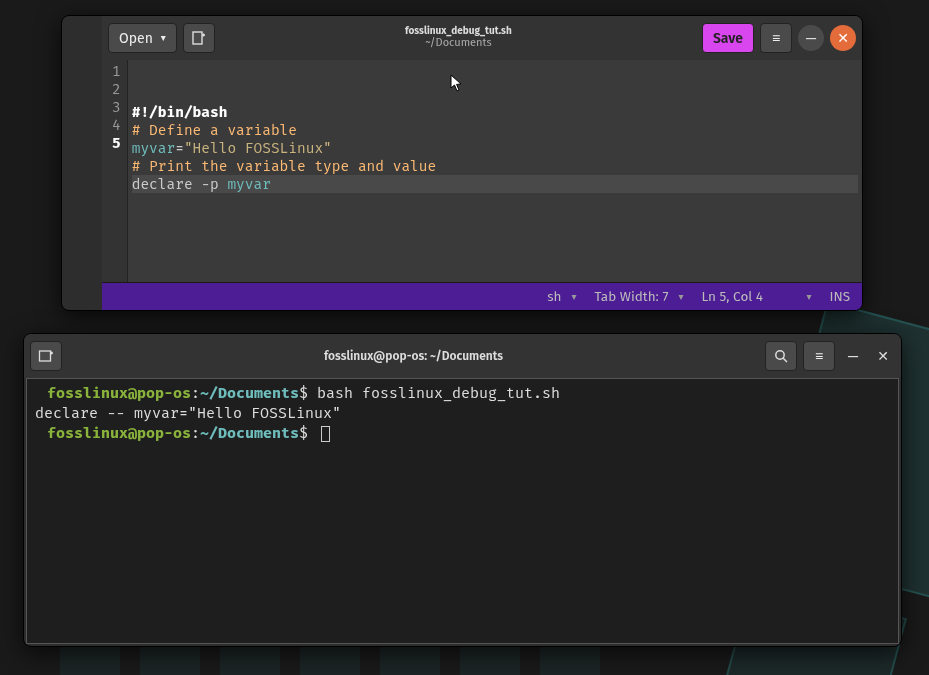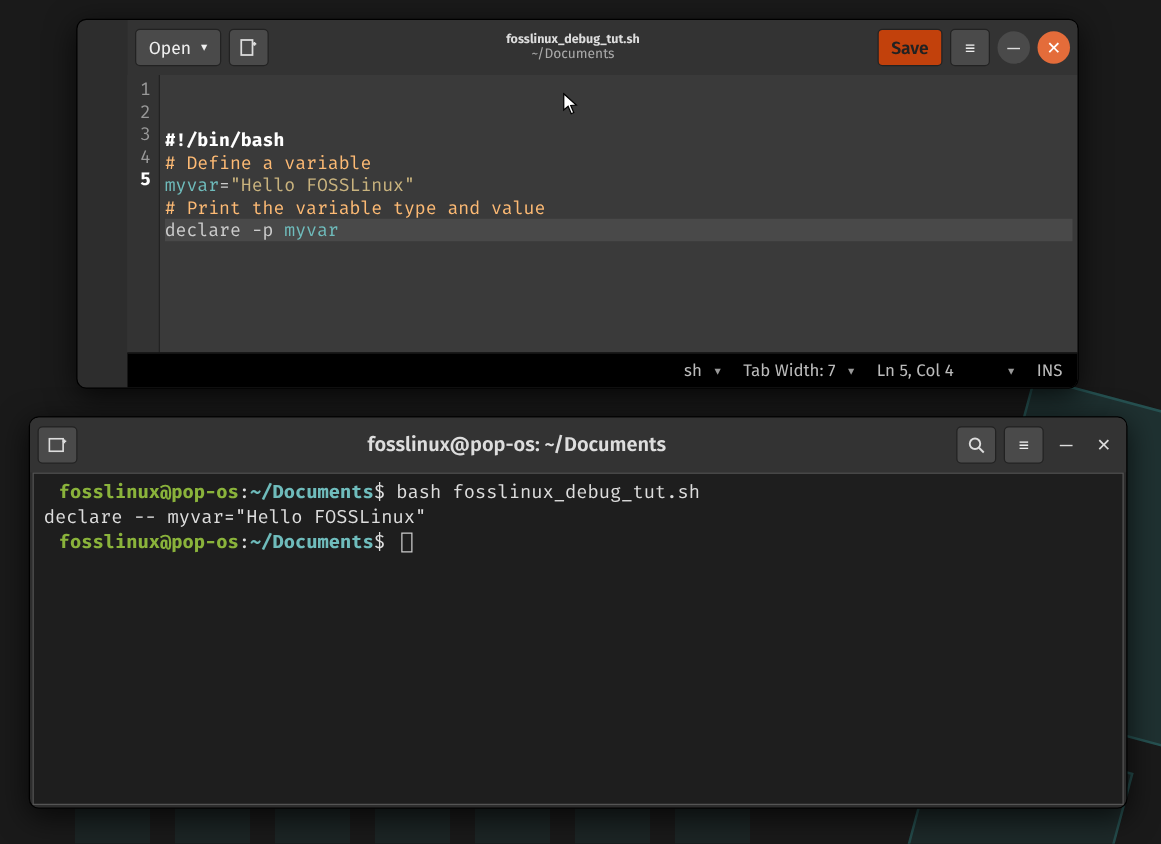--- a/index.html
+++ b/index.html
@@ -39,21 +39,21 @@
     border:1px solid #222;
     color:#eee;
     height:30px;
     border-radius:4px;
     display:flex; align-items:center; justify-content:center;
     font-size:14px;
     padding:0 10px;
     cursor:pointer;
   }
   .btn.icon { width:32px; padding:0; }
-  .btn.save { background:#c2410c; color:#222; font-weight:600;}
+  .btn.save { background:#d946ef; color:#222; font-weight:600;}
   .center-title { flex:1; text-align:center; color:#ddd; line-height:1.1;}
   .center-title .fname{ font-size:10px; font-weight:700;}
   .center-title .fpath{ font-size:11px; color:#aaa;}
   .winbtn {
     width:26px; height:26px; border-radius:50%;
     background:#4a4a4a; color:#ddd;
     display:flex; align-items:center; justify-content:center;
     font-size:14px; cursor:pointer;
   }
   .winbtn.close { background:#e46c3a; color:#fff; }
@@ -68,35 +68,35 @@
   .code .line.cur { background: rgba(120,120,120,0.25);}
   .tok-keyword { color:#fff; font-weight:bold;}
   .tok-comment { color:#fdba74;}
   .tok-var { color:#6fbcbc;}
   .tok-string { color:#c9b37e;}
   .tok-op { color:#ccc;}
 
   
   .statusbar {
     display:flex; align-items:center; gap:18px;
-    background:#000000; color:#bbb;
+    background:#4c1d95; color:#bbb;
     height:28px; font-size:13.5px;
     padding:0 12px;
     justify-content:flex-end;
     border-top:1px solid #1a1a1a;
   }
   .statusbar .sep { flex:1;}
   .statusbar .seg { display:flex; align-items:center; gap:6px; cursor:pointer;}
   .caret-down::after { content:"▾"; font-size:10px; margin-left:4px; color:#999;}
 
   
   .mouse-cursor { position:absolute; left:388px; top:58px; z-index:50; pointer-events:none;}
 
   
-  .term-title { flex:1; text-align:center; color:#ddd; font-size:16px; font-weight:600;}
+  .term-title { flex:1; text-align:center; color:#ddd; font-size:12px; font-weight:600;}
   .term-body {
     flex:1; background:#1e1e1e; color:#ddd;
     font-family:"Fira Mono","DejaVu Sans Mono",monospace;
     font-size:15px; line-height:20px;
     padding:4px 8px;
     white-space:pre;
     border:1px solid #555;
     margin:0 2px 2px 2px;
     overflow:hidden;
   }

